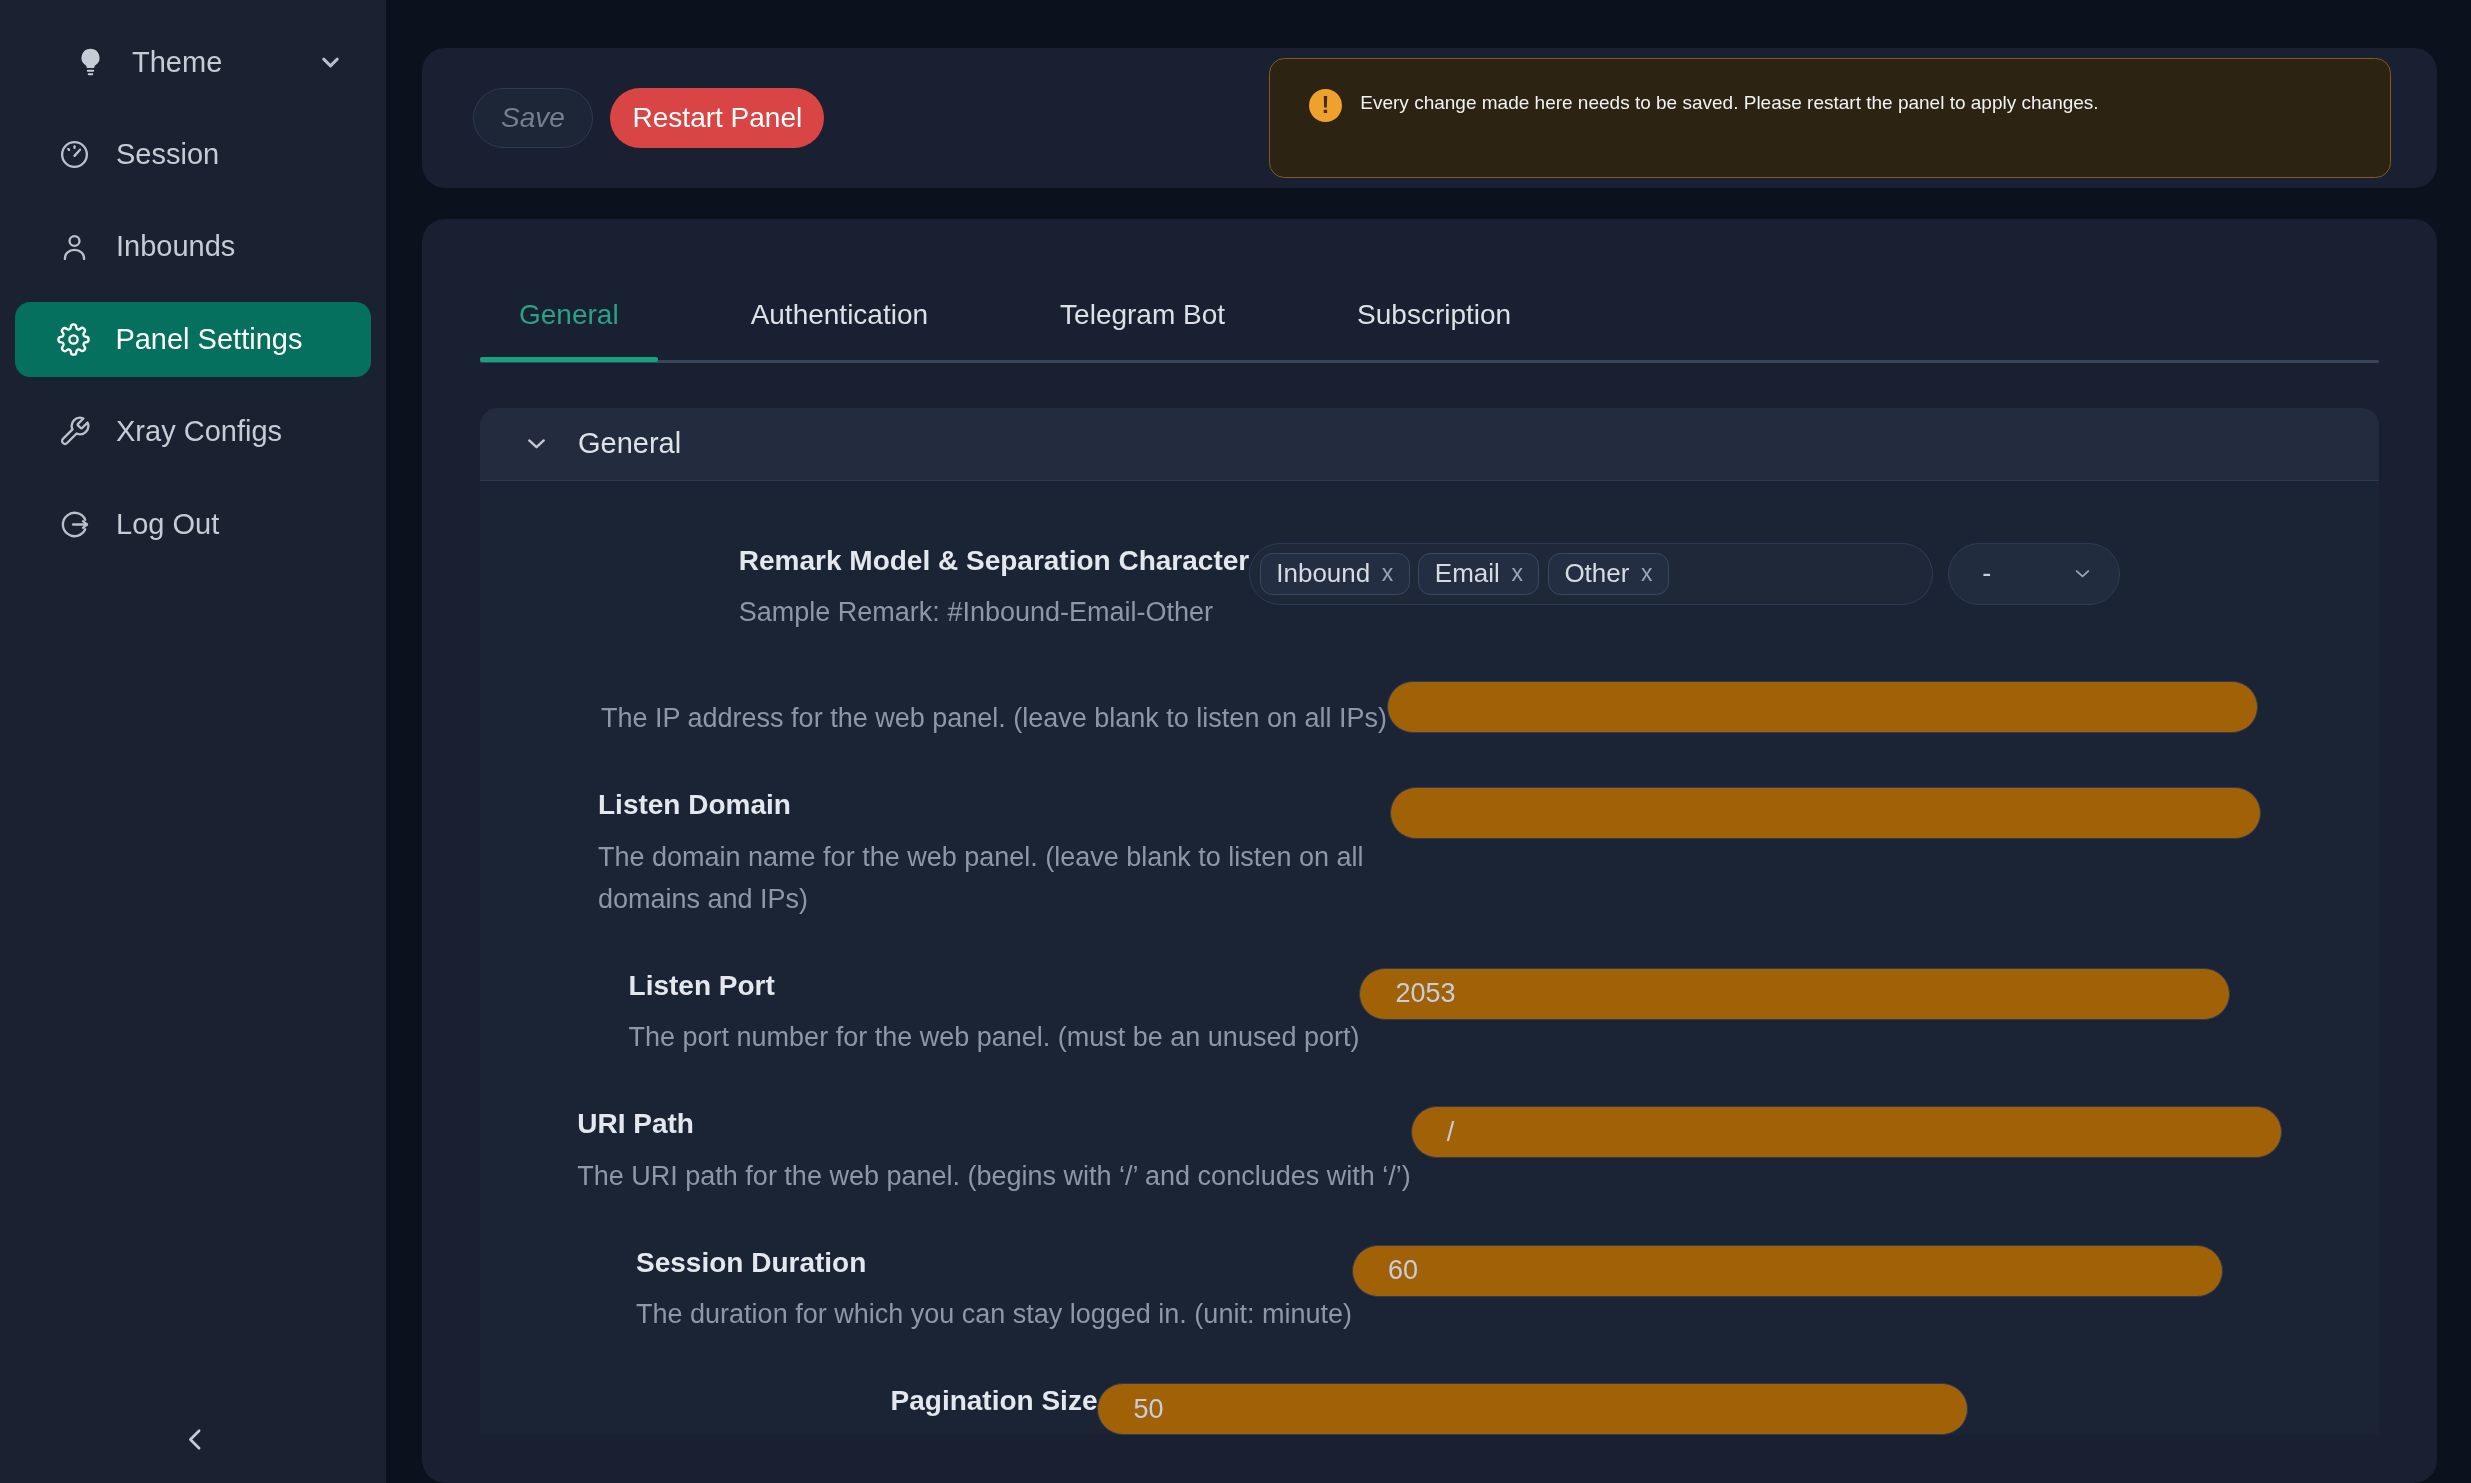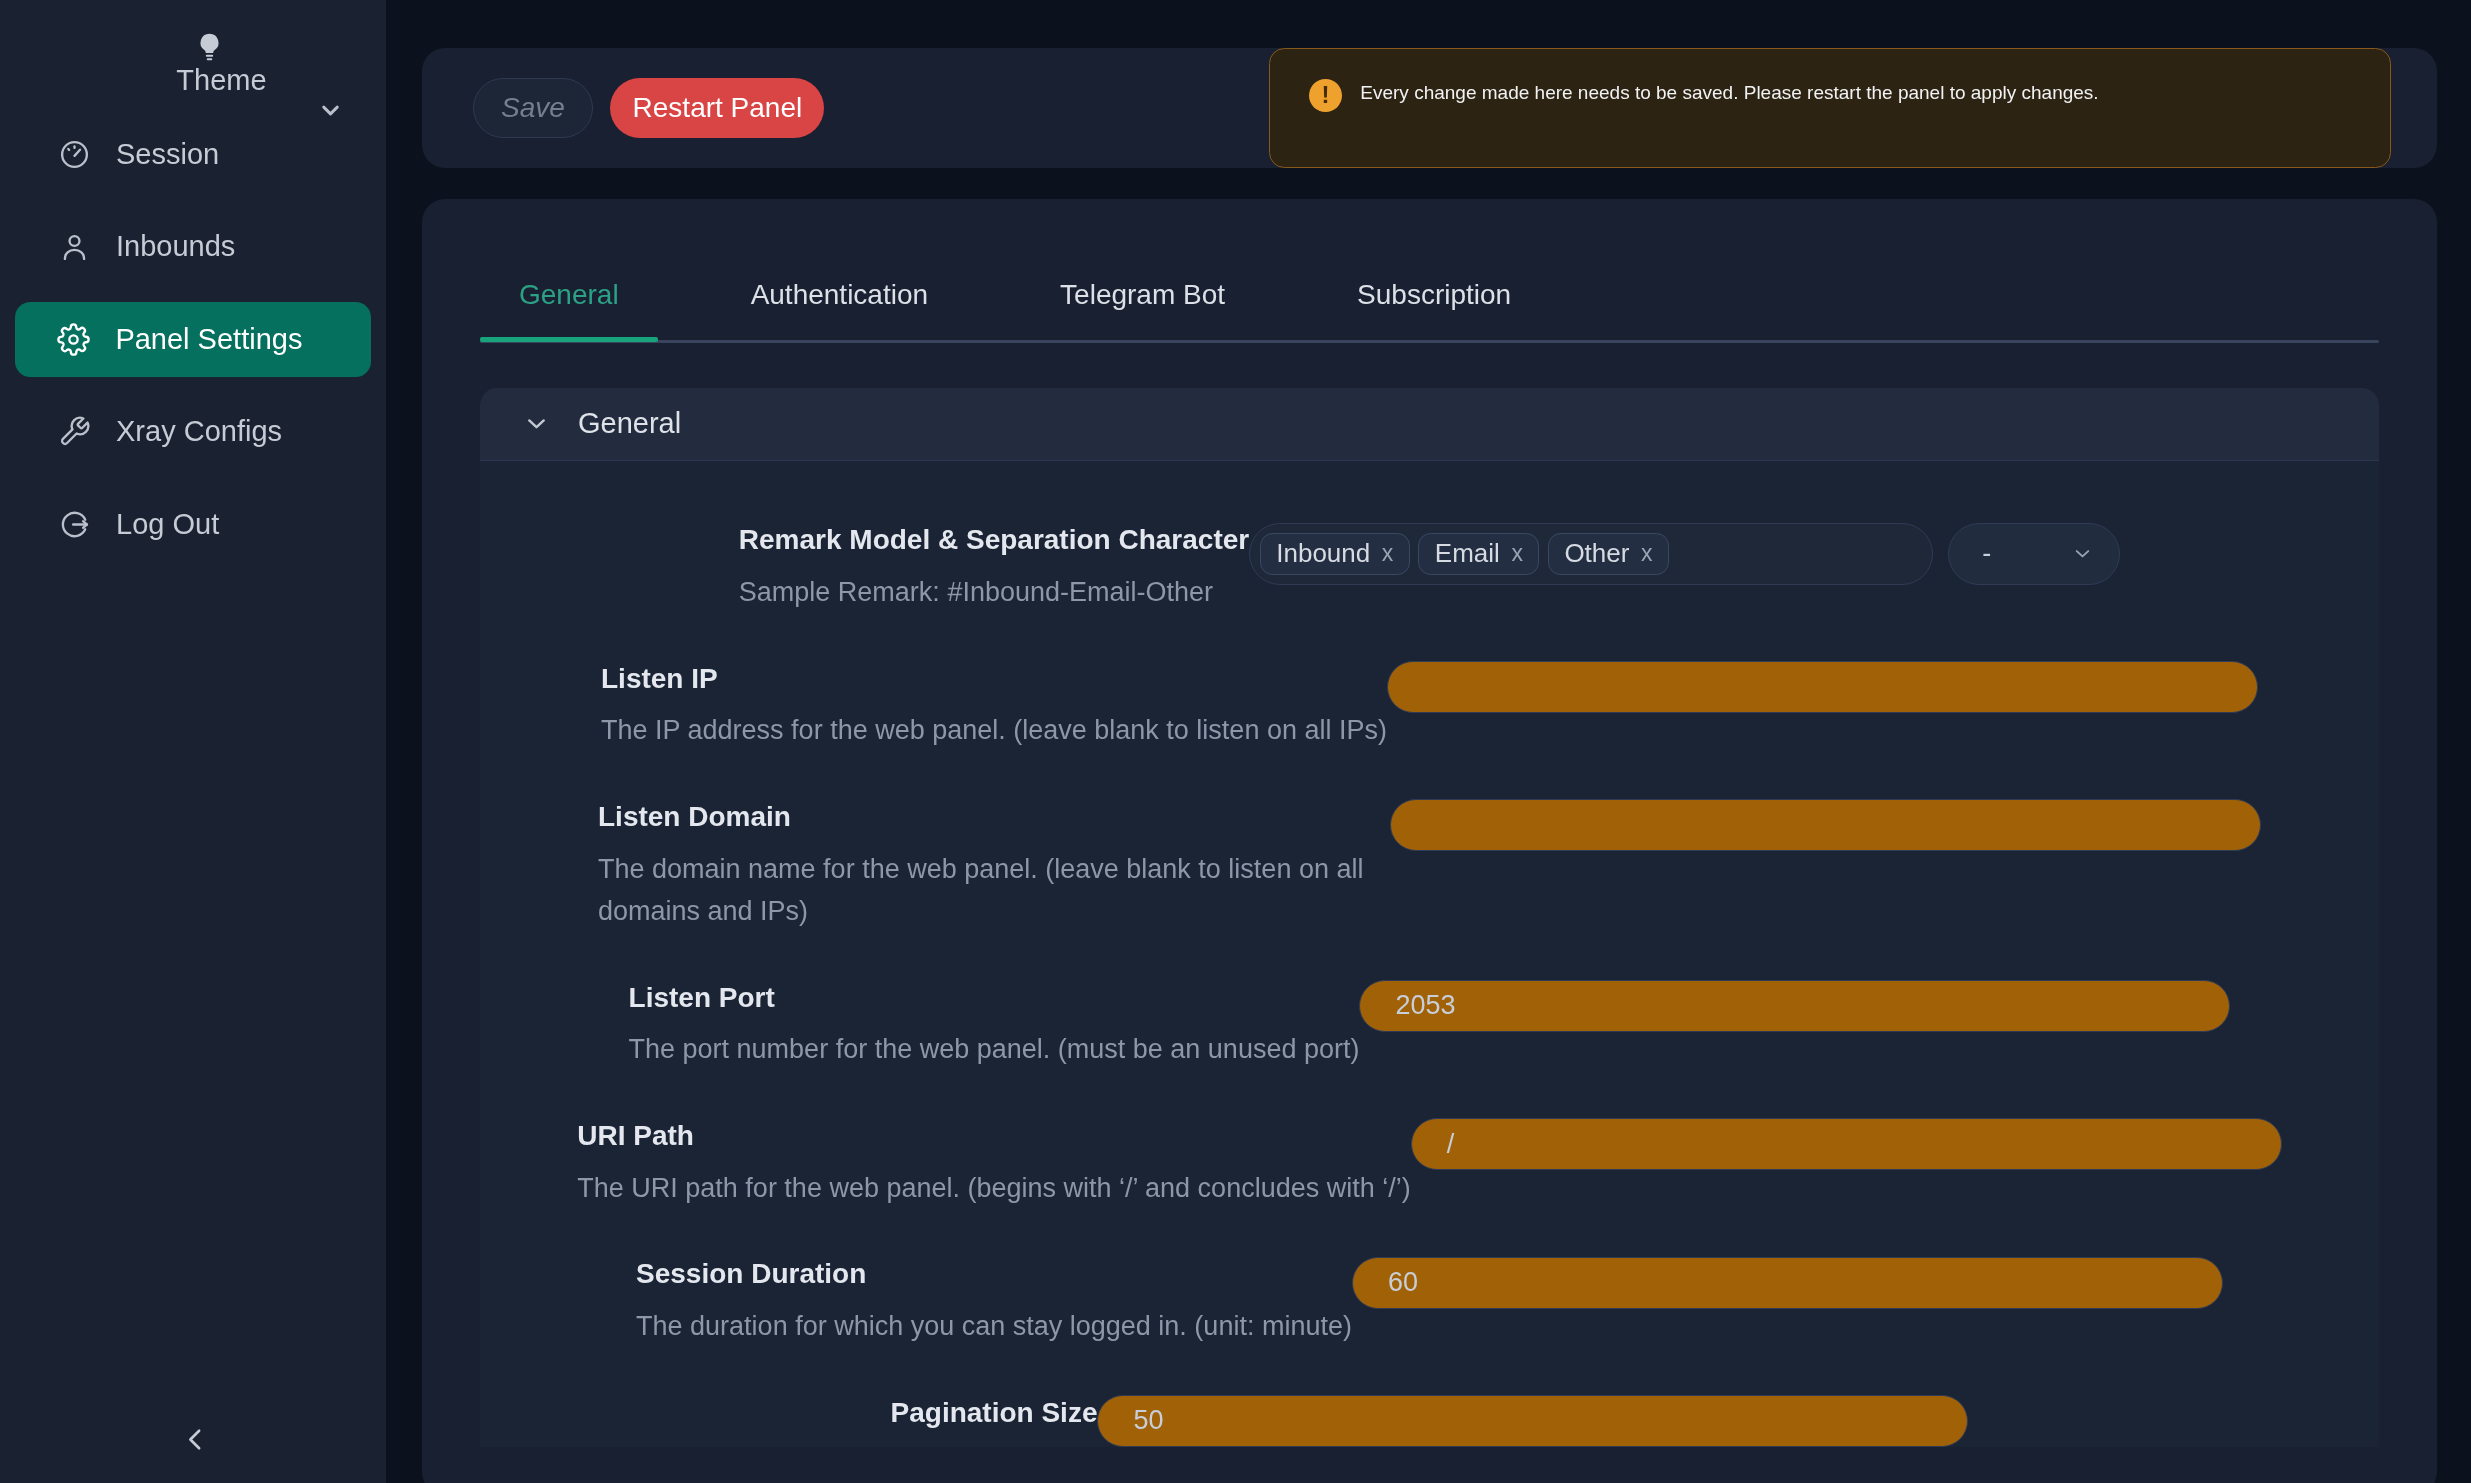--- a/index.html
+++ b/index.html
@@ -14,21 +14,21 @@
 
   
   .sidebar {
     width:386px; min-width:386px; height:100%;
     background:#1a2231;
     position:relative;
     padding-top:31px;
   }
   .side-row {
     height:62px; display:flex; align-items:center; padding:0 42px 0 74px;
-    color:#c6ccd6; font-size:29px; cursor:pointer;flex-direction:column;
+    color:#c6ccd6; font-size:29px; cursor:pointer;
   }
   .side-row .lbl { margin-left:25px; }
   .side-row .caret { margin-left:auto; }
   .nav { margin-top:24px; }
   .nav-item {
     height:75px; display:flex; align-items:center;
     padding:0 58px; margin-bottom:17.4px;
     color:#c6ccd6; font-size:29px; cursor:pointer;
   }
   .nav-item .lbl { margin-left:25px; }
@@ -267,21 +267,20 @@
                 <svg width="23" height="23" viewBox="0 0 24 24" style="stroke:#9aa3b2;stroke-width:2">
                     <polyline points="6 9.5 12 15 18 9.5"></polyline>
                   </svg>
               </span>
             </div>
           </div>
         </div>
 
         <div class="frow">
           <div class="labels">
-            <div class="flabel">Listen IP</div>
             <div class="fdesc">The IP address for the web panel. (leave blank to listen on all IPs)</div>
           </div>
           <div class="control">
             <div class="input">
                 <span></span>
               </div>
           </div>
         </div>
 
         <div class="frow">

